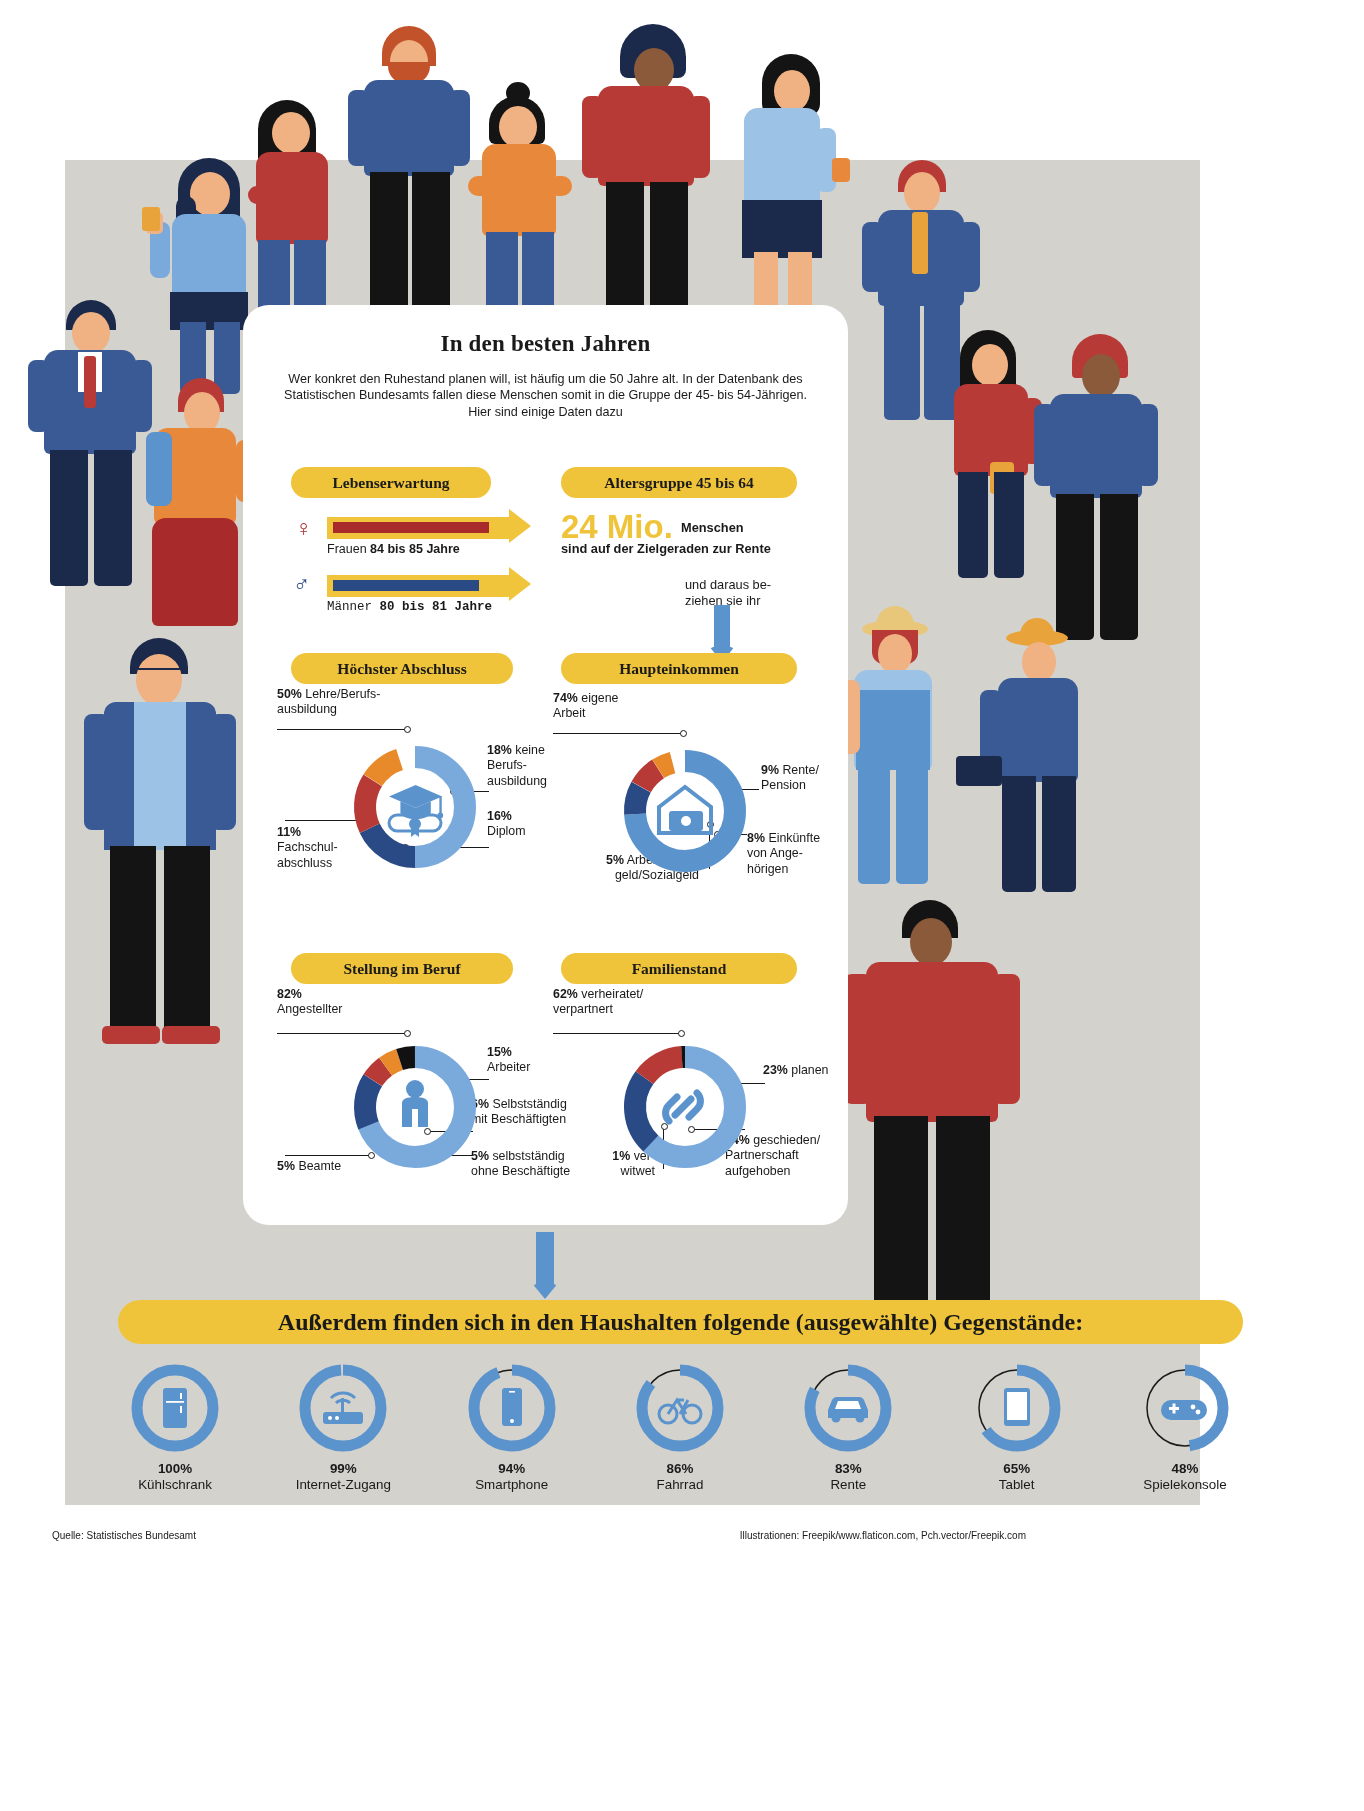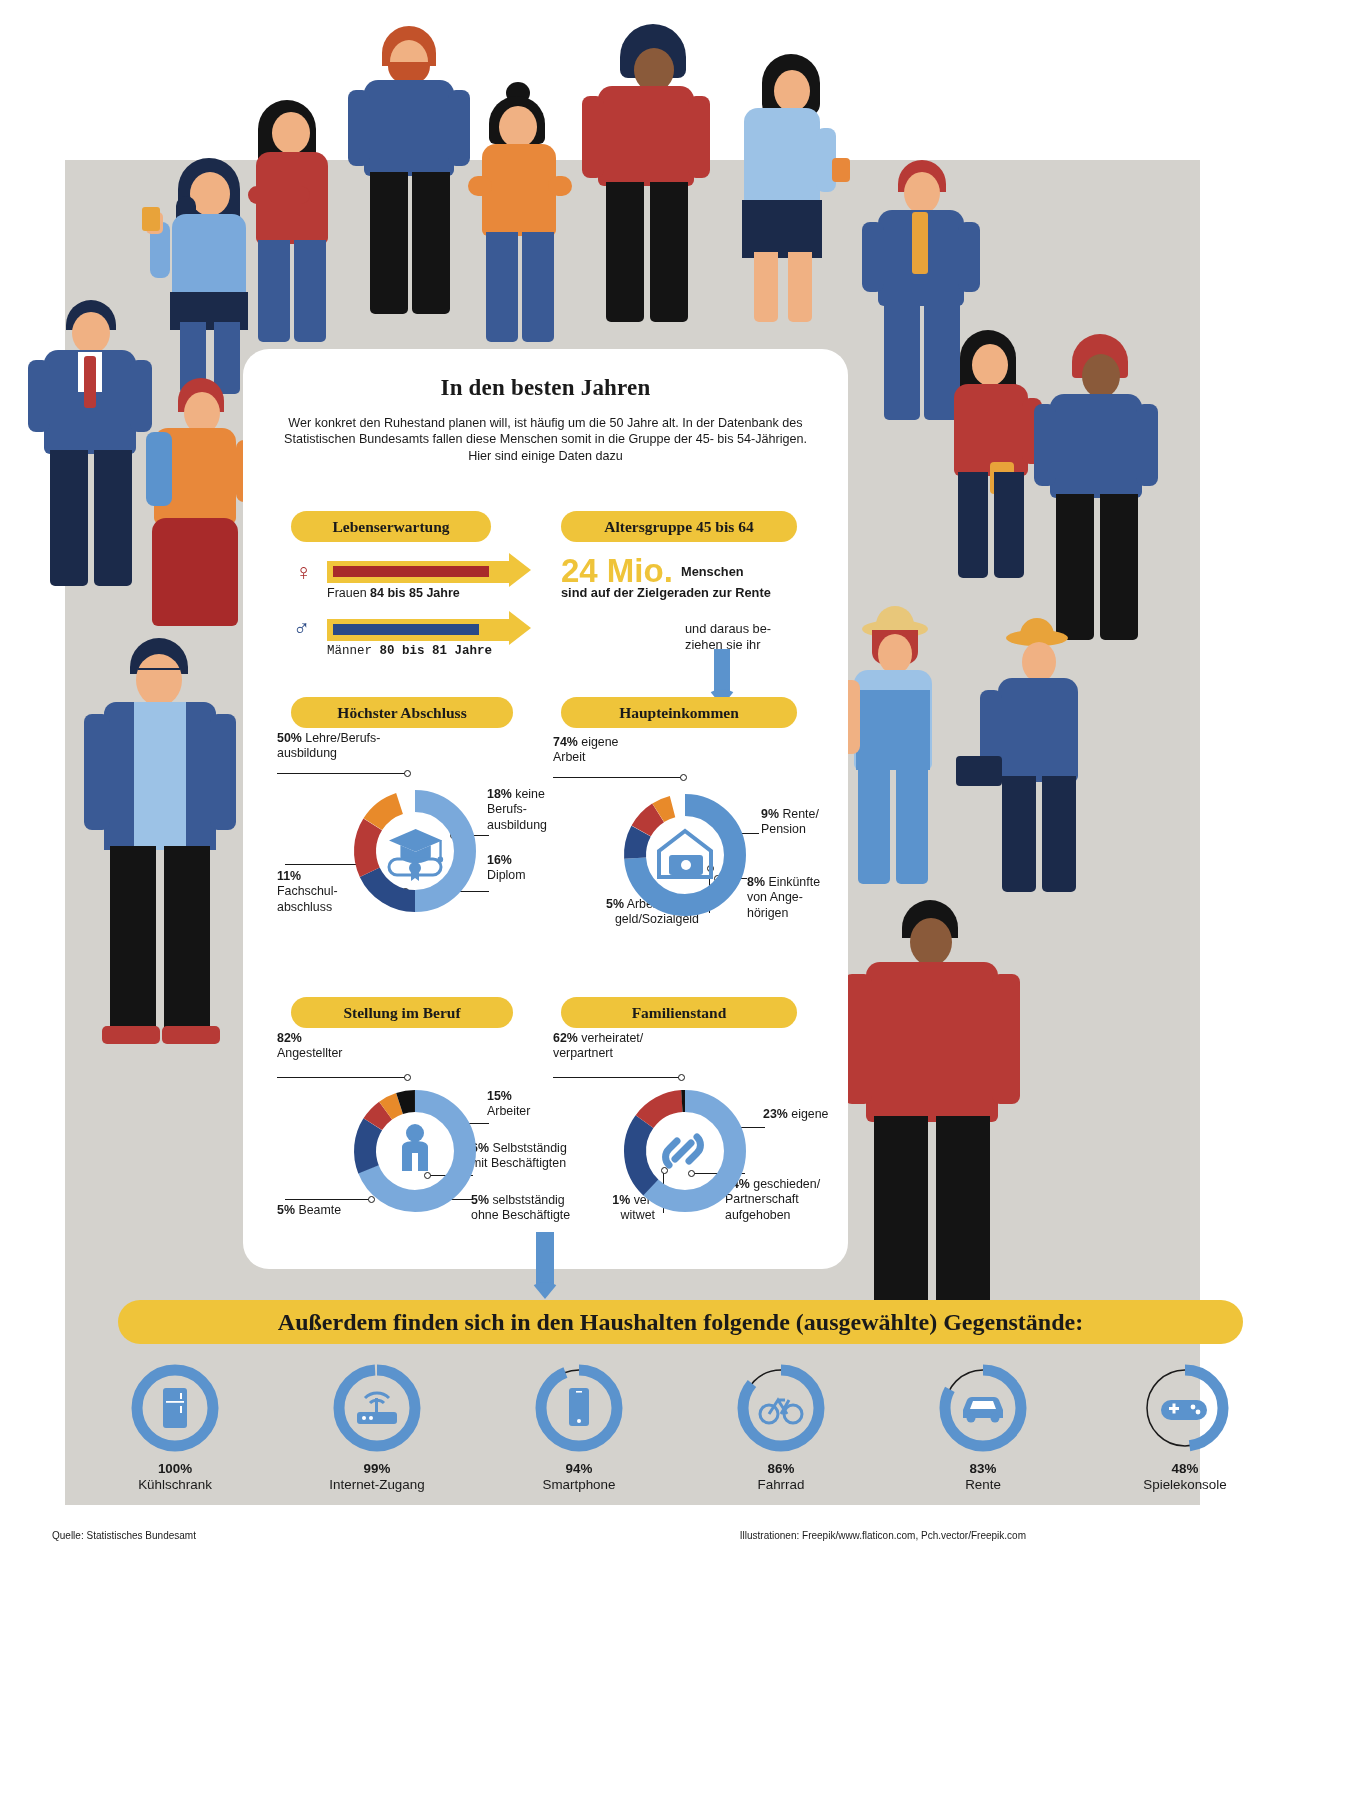--- a/index.html
+++ b/index.html
@@ -22,21 +22,20 @@
   .leg{position:absolute;border-radius:0 0 5px 5px;}
   .arm{position:absolute;border-radius:8px;}
   .shoe{position:absolute;border-radius:5px;}
   .skirt{position:absolute;}
 
   
   #card{
     position:absolute;left:243px;top:305px;width:605px;height:920px;
     background:#ffffff;border-radius:26px;
     box-shadow:0 0 0 0 rgba(0,0,0,0);
-    margin-top:44px;
   }
   #card-title{
     text-align:center;font-family:"Liberation Serif", serif;
     font-weight:bold;font-size:23px;color:#1a1a1a;
     padding-top:26px;letter-spacing:.2px;
   }
   #card-intro{
     text-align:center;font-size:12.6px;line-height:16.4px;color:#1a1a1a;
     margin:14px 36px 0 36px;
   }
@@ -461,21 +460,21 @@
   </div>
 
   <div class="pill" style="left:318px;top:648px;width:236px;">Familienstand</div>
 
   <div class="donutwrap" style="left:290px;top:682px;width:310px;height:240px;">
     <div class="callout" style="left:20px;top:0px;white-space:pre-line;"><b>62%</b> <span>verheiratet/
 verpartnert</span></div>
     <div class="leader" style="left:20px;top:46px;width:128px;"></div>
     <div class="dot" style="left:145px;top:43px;"></div>
 
-    <div class="callout" style="left:230px;top:76px;"><b>23%</b> <span>eigene</span></div>
+    <div class="callout" style="left:230px;top:76px;"><b>23%</b> <span>planen</span></div>
     <div class="leader" style="left:190px;top:96px;width:42px;"></div>
     <div class="dot" style="left:185px;top:93px;"></div>
 
     <div class="callout" style="left:192px;top:146px;width:118px;white-space:pre-line;"><b>14%</b> <span>geschieden/
 Partnerschaft
 aufgehoben</span></div>
     <div class="leader" style="left:160px;top:142px;width:52px;"></div>
     <div class="dot" style="left:155px;top:139px;"></div>
 
     <div class="callout" style="left:42px;top:162px;width:80px;white-space:pre-line;text-align:right;"><b>1%</b> <span>ver-
@@ -580,20 +579,33 @@
           <path d="M2,14 L6,4 C7,2 9,1 11,1 L33,1 C35,1 37,2 38,4 L42,14 L42,22 L2,22 Z"></path>
           <circle cx="10" cy="22" r="4.5"></circle>
           <circle cx="34" cy="22" r="4.5"></circle>
           <path d="M9,13 L12,5 L32,5 L35,13 Z" fill="#ffffff"></path>
         </g>
       </svg>
     </div>
     <div class="devlabel"><b>83%</b><br><span>Rente</span></div>
   </div>
 
+  <div class="dev">
+    <div class="devring">
+      <svg width="92" height="92" viewBox="0 0 92 92">
+        <circle cx="46" cy="46" r="38" fill="none" stroke="#1a1a1a" stroke-width="1.5"></circle>
+        <circle cx="46" cy="46" r="38" fill="none" stroke="#5b93cd" stroke-width="11" stroke-dasharray="155.2 83.6" transform="rotate(-90 46 46)"></circle>
+        <g fill="#5b93cd" transform="translate(33,26)">
+          <rect x="0" y="0" width="26" height="38" rx="3"></rect>
+          <rect x="3" y="4" width="20" height="28" fill="#ffffff"></rect>
+        </g>
+      </svg>
+    </div>
+    <div class="devlabel"><b>65%</b><br><span>Tablet</span></div>
+  </div>
 
   <div class="dev">
     <div class="devring">
       <svg width="92" height="92" viewBox="0 0 92 92">
         <circle cx="46" cy="46" r="38" fill="none" stroke="#1a1a1a" stroke-width="1.5"></circle>
         <circle cx="46" cy="46" r="38" fill="none" stroke="#5b93cd" stroke-width="11" stroke-dasharray="114.6 124.2" transform="rotate(-90 46 46)"></circle>
         <g fill="#5b93cd" transform="translate(22,36)">
           <rect x="0" y="2" width="46" height="20" rx="10"></rect>
           <rect x="8" y="9" width="10" height="3" fill="#ffffff"></rect>
           <rect x="11.5" y="5.5" width="3" height="10" fill="#ffffff"></rect>

